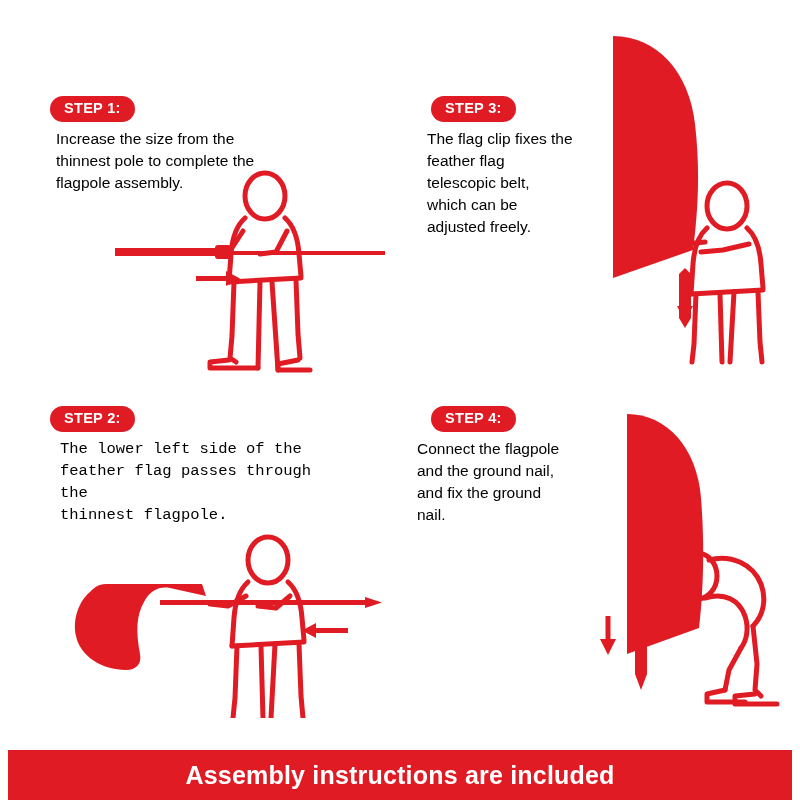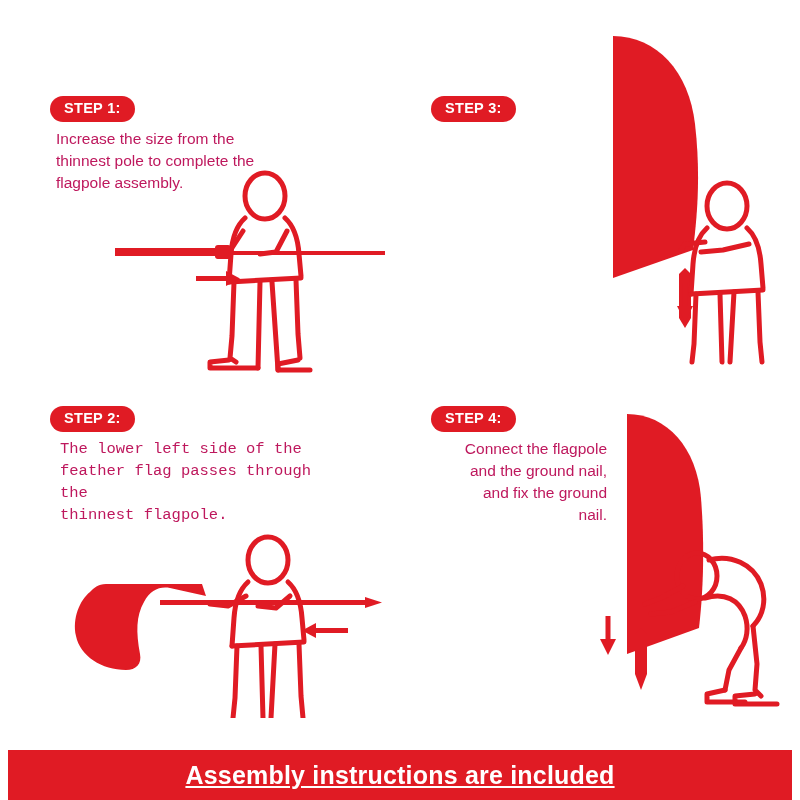--- a/index.html
+++ b/index.html
@@ -42,29 +42,29 @@
     padding: 5px 14px 6px 14px;
     border-radius: 13px;
     line-height: 1;
   }
   .badge-row { position: absolute; left: 40px; top: 28px; }
   .panel-3 .badge-row { left: 26px; top: 68px; }
   .panel-4 .badge-row { left: 26px; top: 28px; text-decoration: underline; }
 
   .step-text {
     position: absolute;
-    color: #be185d;
+    color: #000000;
     font-size: 15.5px;
     line-height: 1.42;
     white-space: pre-line;
   }
   .panel-1 .step-text { left: 46px; top: 60px; width: 260px; }
   .panel-2 .step-text { left: 50px; top: 60px; width: 270px; font-family: Liberation Mono, monospace; }
   .panel-3 .step-text { left: 22px; top: 100px; width: 170px; }
-  .panel-4 .step-text { left: 12px; top: 60px; width: 190px; text-align: right; }
+  .panel-4 .step-text { left: 12px; top: 60px; width: 190px; }
 
   .art {
     position: absolute;
     left: 0; top: 0;
     width: 385px;
     height: 340px;
     pointer-events: none;
   }
 
   .footer-bar {
@@ -76,21 +76,20 @@
     background: #e01b24;
     display: flex;
     align-items: center;
     justify-content: center;
   }
   .footer-bar span {
     color: #ffffff;
     font-size: 25px;
     font-weight: bold;
     letter-spacing: 0.2px;
-    text-decoration: underline;
   }
 </style>
 </head>
 <body>
 
 <div class="sheet">
 
   <div class="panel panel-1">
     <div class="badge-row">
       <span class="step-badge">STEP 1:</span>
@@ -167,20 +166,25 @@
         <rect x="306" y="250" width="32" height="5"></rect>
         <polygon points="306,245 292,252.5 306,260"></polygon>
       </g>
     </svg>
   </div>
 
   <div class="panel panel-3">
     <div class="badge-row">
       <span class="step-badge">STEP 3:</span>
     </div>
+    <div class="step-text">The flag clip fixes the
+feather flag
+telescopic belt,
+which can be
+adjusted freely.</div>
     <svg class="art" viewBox="0 0 385 340">
 
       <path d="M208 8 C252 8 284 44 290 96 C296 148 292 190 288 222 L208 250 Z" fill="#e01b24"></path>
 
       <path d="M280 240 L286 246 L286 290 L280 300 L274 290 L274 246 Z" fill="#e01b24"></path>
       <g fill="none" stroke="#e01b24" stroke-width="5" stroke-linecap="round" stroke-linejoin="round">
 
         <ellipse cx="322" cy="178" rx="20" ry="23"></ellipse>
 
         <path d="M302 200 C293 208 289 222 288 236 L286 266"></path>

